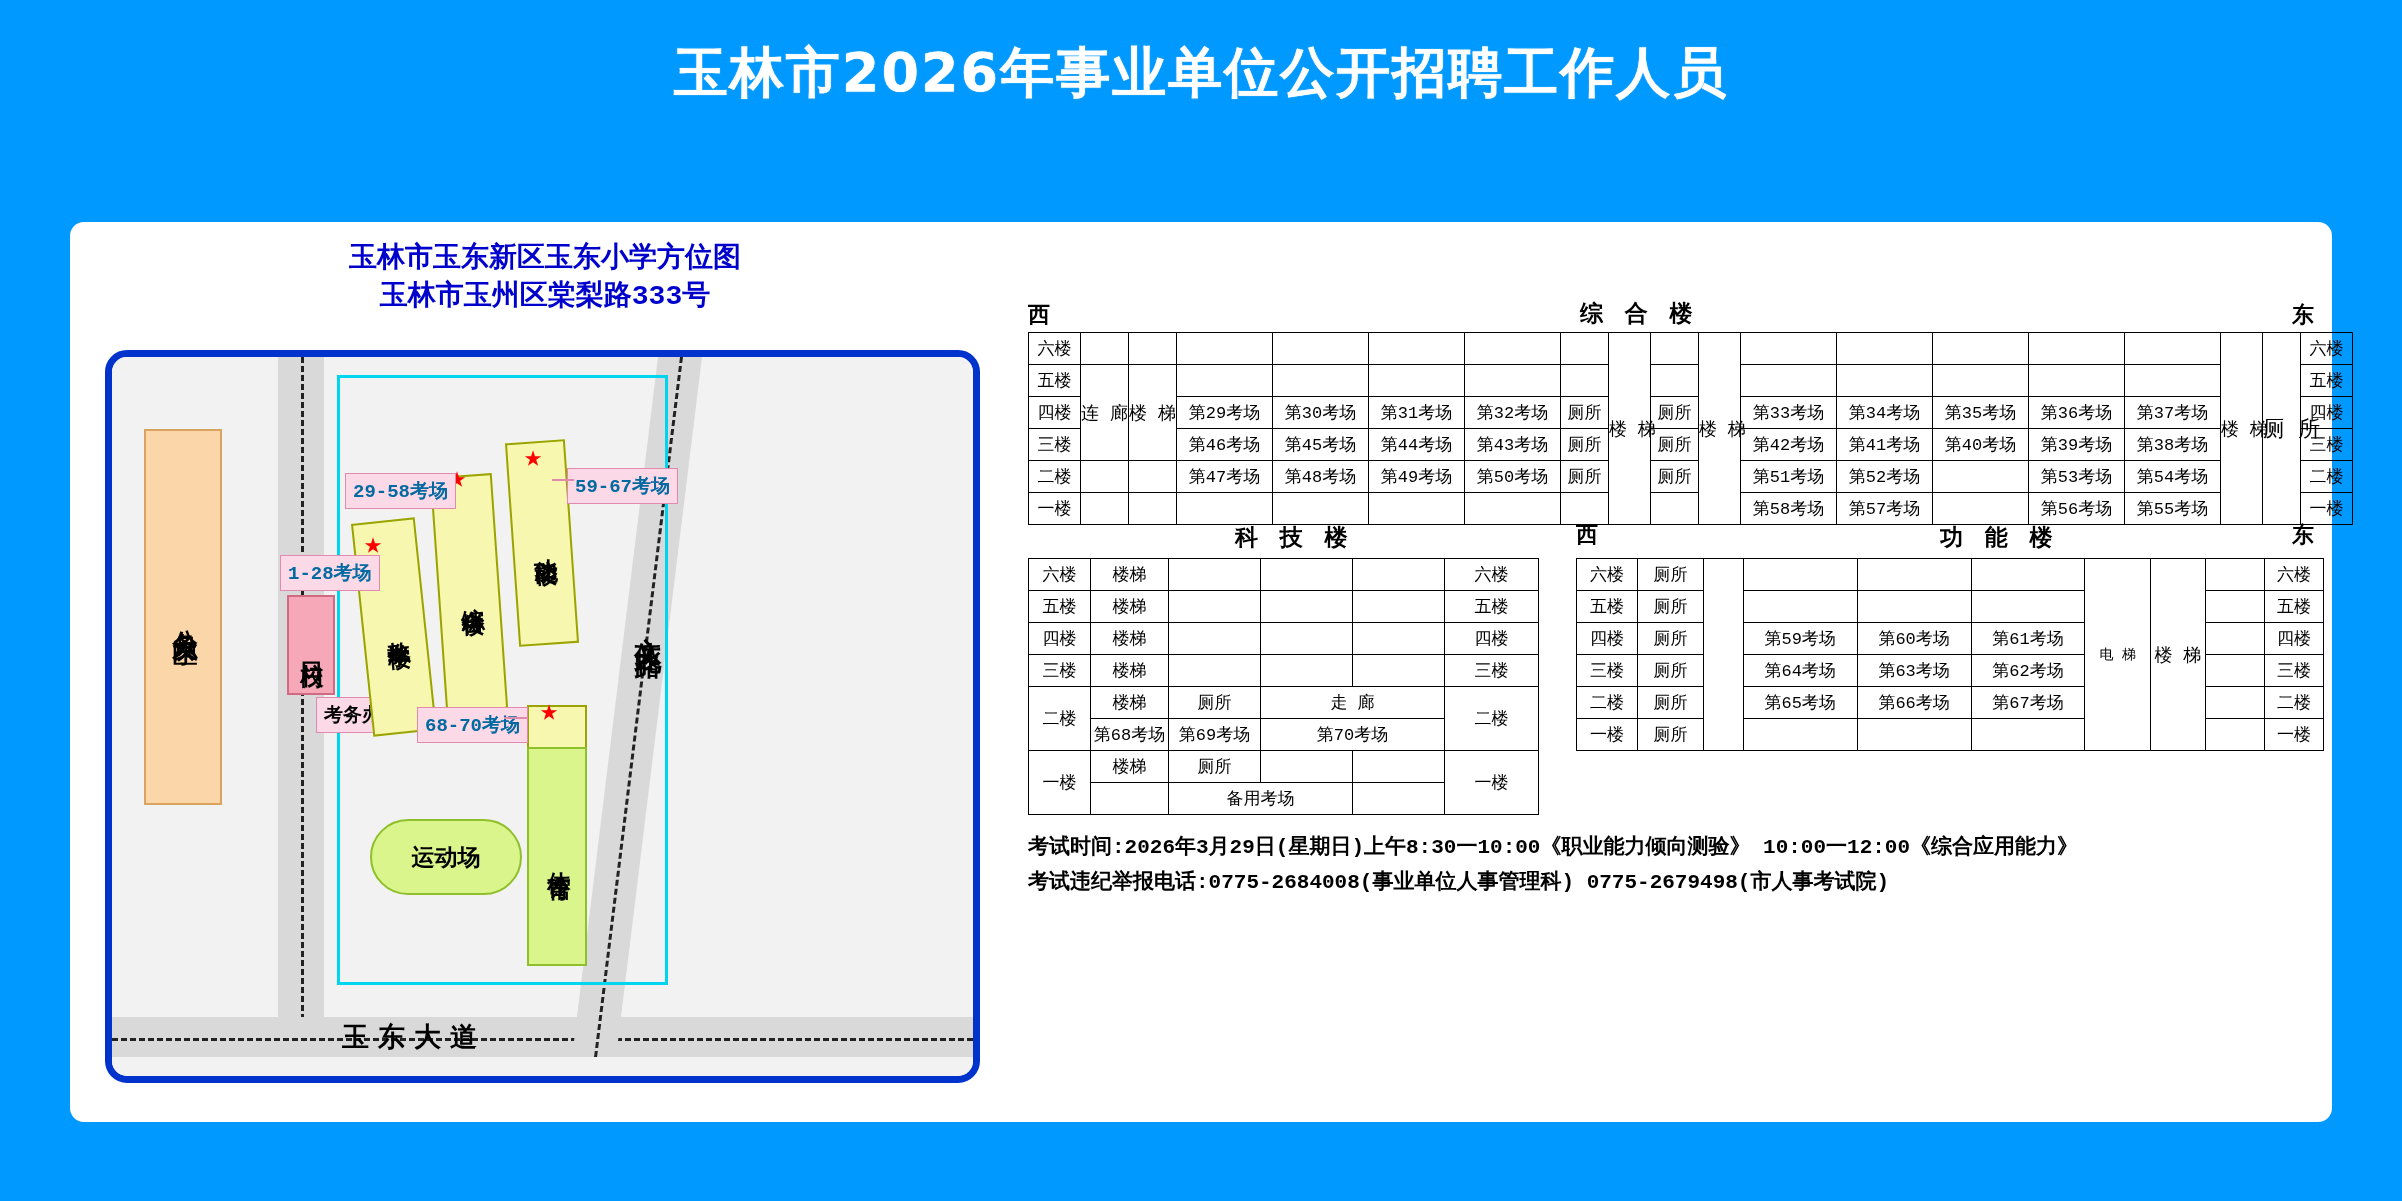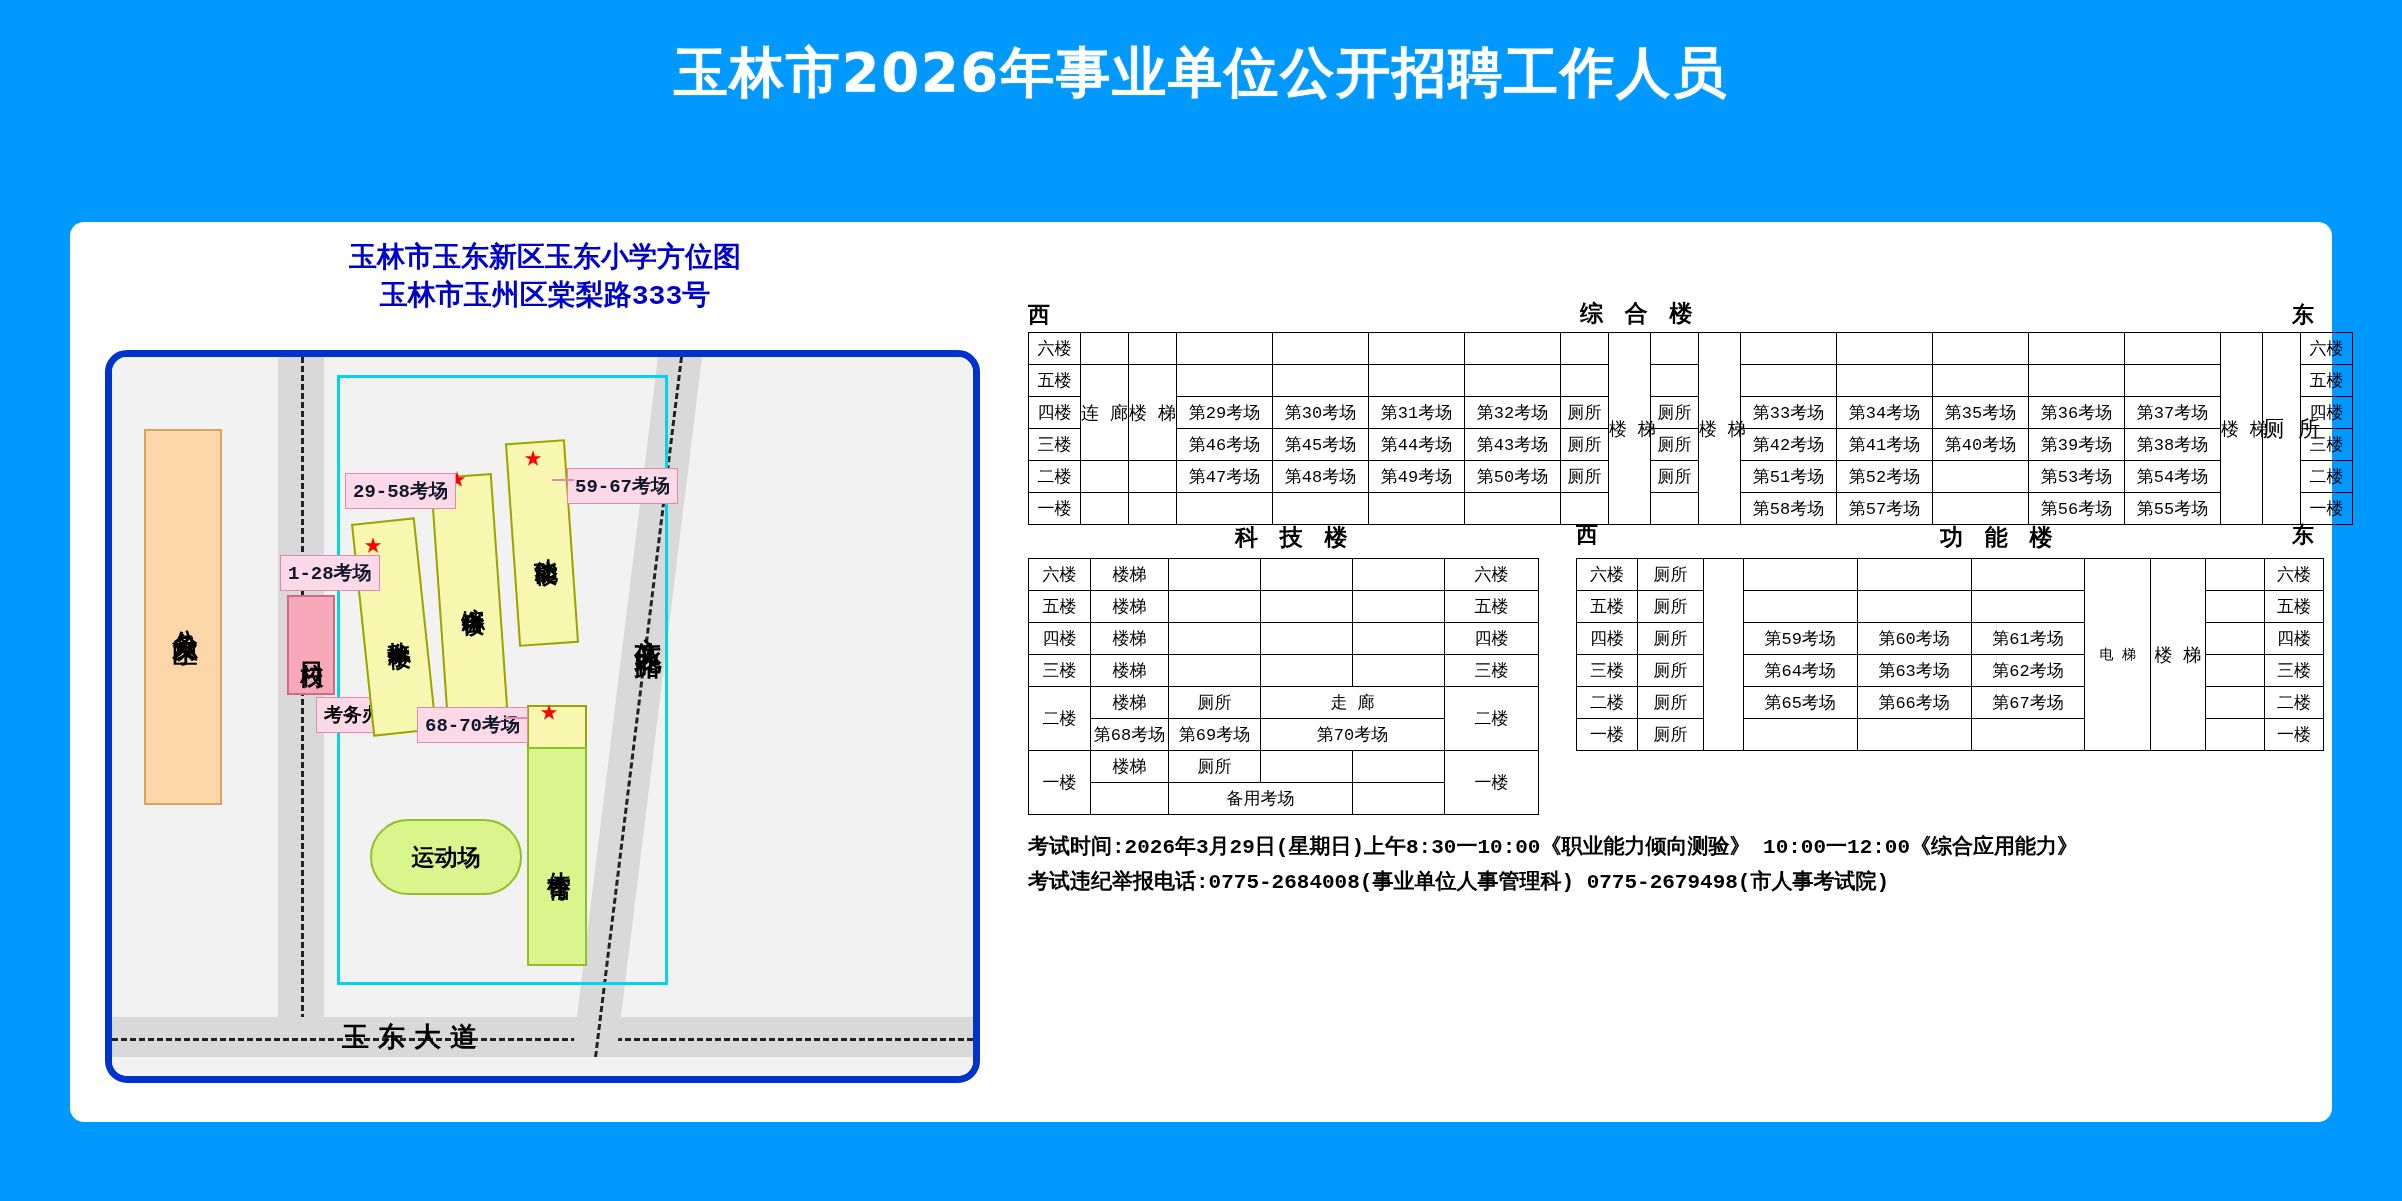--- a/index.html
+++ b/index.html
@@ -69,21 +69,21 @@
     writing-mode:vertical-rl;text-orientation:upright;letter-spacing:3px;
   }
   .gate{
     position:absolute;background:#F7A8B8;border:2px solid #D06A82;
     display:flex;align-items:center;justify-content:center;
     font-size:23px;font-weight:bold;color:#000;
     writing-mode:vertical-rl;text-orientation:upright;
   }
   .tag{
     position:absolute;background:#FBD9E6;border:1px solid #E08AAE;
-    color:#0f172a;font-size:19px;font-weight:bold;
+    color:#0369a1;font-size:19px;font-weight:bold;
     padding:4px 7px;white-space:nowrap;
   }
   .star{position:absolute;color:#FF0000;font-size:30px;line-height:30px;}
   .roadlabel{
     position:absolute;font-size:27px;font-weight:bold;color:#000;
     writing-mode:vertical-rl;text-orientation:upright;letter-spacing:5px;
   }
   .roadlabel.h{writing-mode:horizontal-tb;letter-spacing:9px;}
   .lead{position:absolute;height:0;border-top:2px solid #E08AAE;}
 

